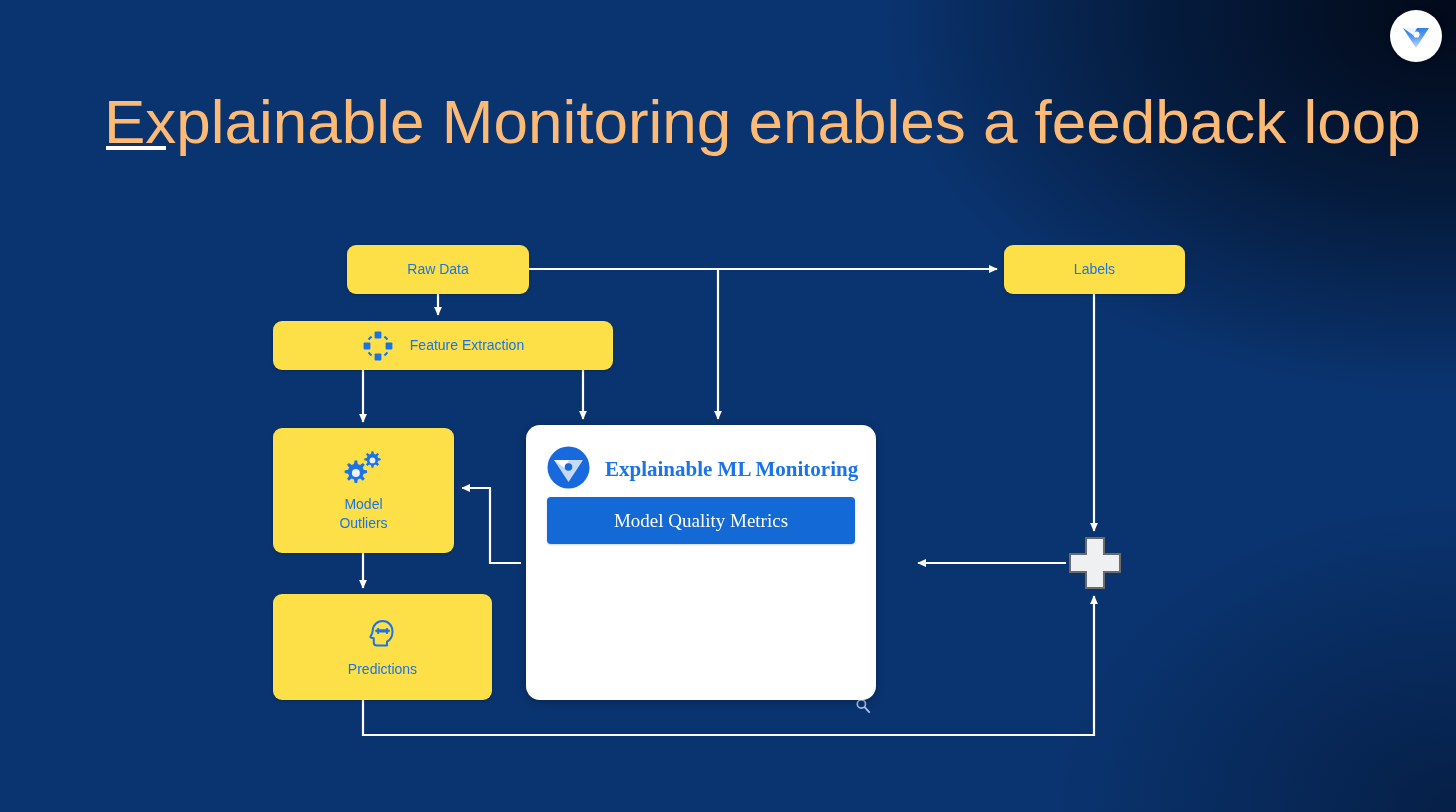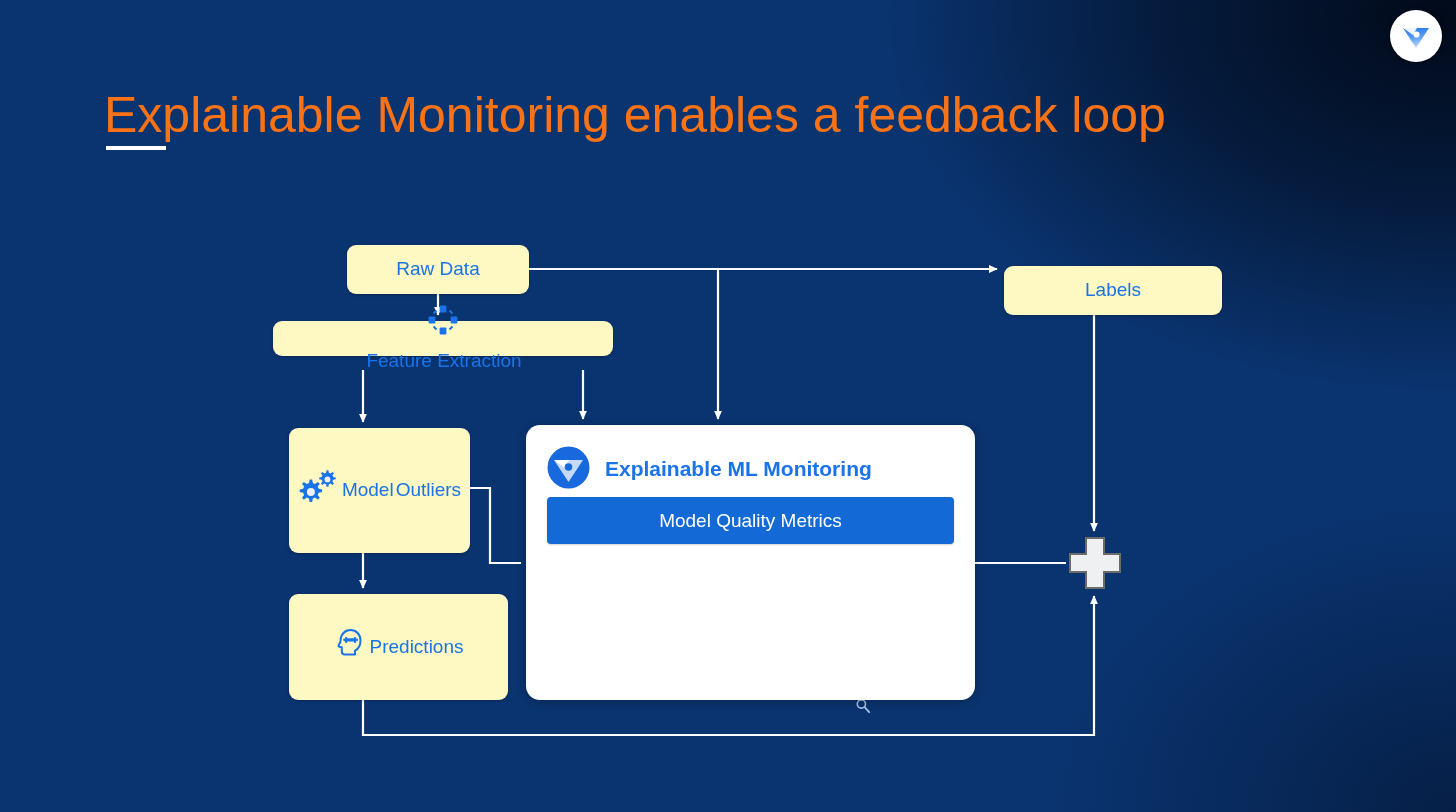--- a/index.html
+++ b/index.html
@@ -42,92 +42,92 @@
     align-items: center;
     justify-content: center;
     box-shadow: 0 1px 5px rgba(0,0,0,0.35);
     z-index: 6;
   }
 
   #title {
     position: absolute;
     left: 104px;
     top: 86px;
-    font-size: 50px;
+    font-size: 62px;
     font-weight: 400;
-    color: #f97316;
+    color: #fdba74;
     letter-spacing: 0px;
     white-space: nowrap;
     z-index: 5;
     text-align: center;
   }
   #title-underline {
     position: absolute;
     left: 106px;
     top: 146px;
     width: 60px;
     height: 4px;
     background: #ffffff;
     z-index: 5;
   }
 
   
   .node {
     position: absolute;
-    background: #fef9c3;
+    background: #fde047;
     border-radius: 9px;
     color: #1a73e8;
     display: flex;
     align-items: center;
     justify-content: center;
-    font-size: 19px;
+    font-size: 14px;
     line-height: 1.16;
     text-align: center;
     box-shadow: 0 1px 3px rgba(0,0,0,0.25);
     z-index: 4;
     box-sizing: border-box;
   }
   .node.col {
-    flex-direction: row;
+    flex-direction: column;
     gap: 2px;
-    margin-left: 16px;
   }
   .node .node-label { color: #1a73e8; }
   .node .icon { display: block; line-height: 0; }
 
   #node-rawdata   { left: 347px; top: 245px; width: 182px; height: 49px; }
-  #node-feature   { left: 273px; top: 321px; width: 340px; height: 35px; gap: 14px; flex-direction: column; }
+  #node-feature   { left: 273px; top: 321px; width: 340px; height: 49px; gap: 14px; flex-direction: row; }
   #node-feature .node-label { margin-left: 2px; }
   #node-training  { left: 273px; top: 428px; width: 181px; height: 125px; }
   #node-predict   { left: 273px; top: 594px; width: 219px; height: 106px; }
-  #node-labels    { left: 1004px; top: 245px; width: 218px; height: 49px; margin-top: 21px; }
+  #node-labels    { left: 1004px; top: 245px; width: 181px; height: 49px; }
 
   
   #junction {
     position: absolute;
     left: 1068px;
     top: 536px;
     width: 54px;
     height: 54px;
     z-index: 4;
   }
 
   
   #card {
     position: absolute;
     left: 526px;
     top: 425px;
-    width: 449px;
+    width: 350px;
     height: 275px;
     background: #ffffff;
     border-radius: 14px;
     box-shadow: 0 2px 8px rgba(0,0,0,0.28);
     z-index: 5;
     box-sizing: border-box;
     padding: 16px 14px 14px 14px;
+    font-family: Liberation Serif, serif;
   }
   #card-header {
     display: flex;
     align-items: center;
     gap: 14px;
     padding-left: 6px;
     height: 56px;
   }
   #card-title {
     font-size: 21px;

